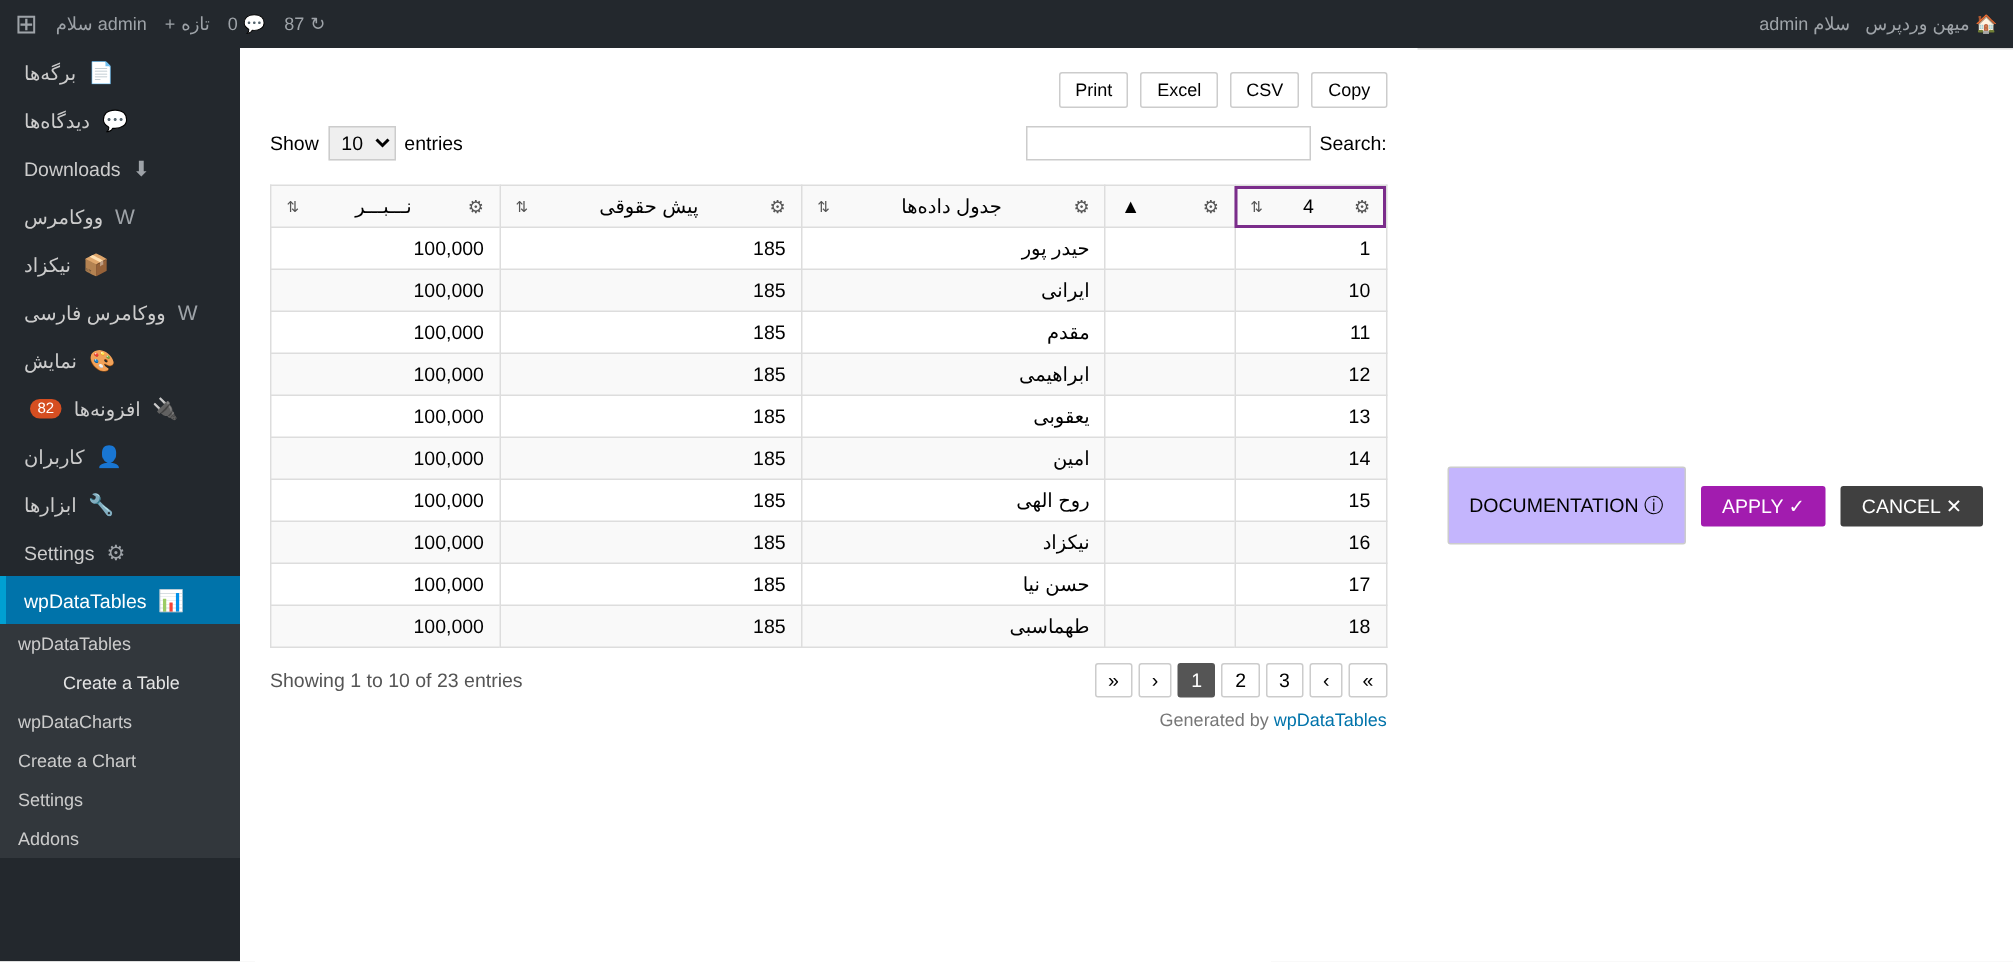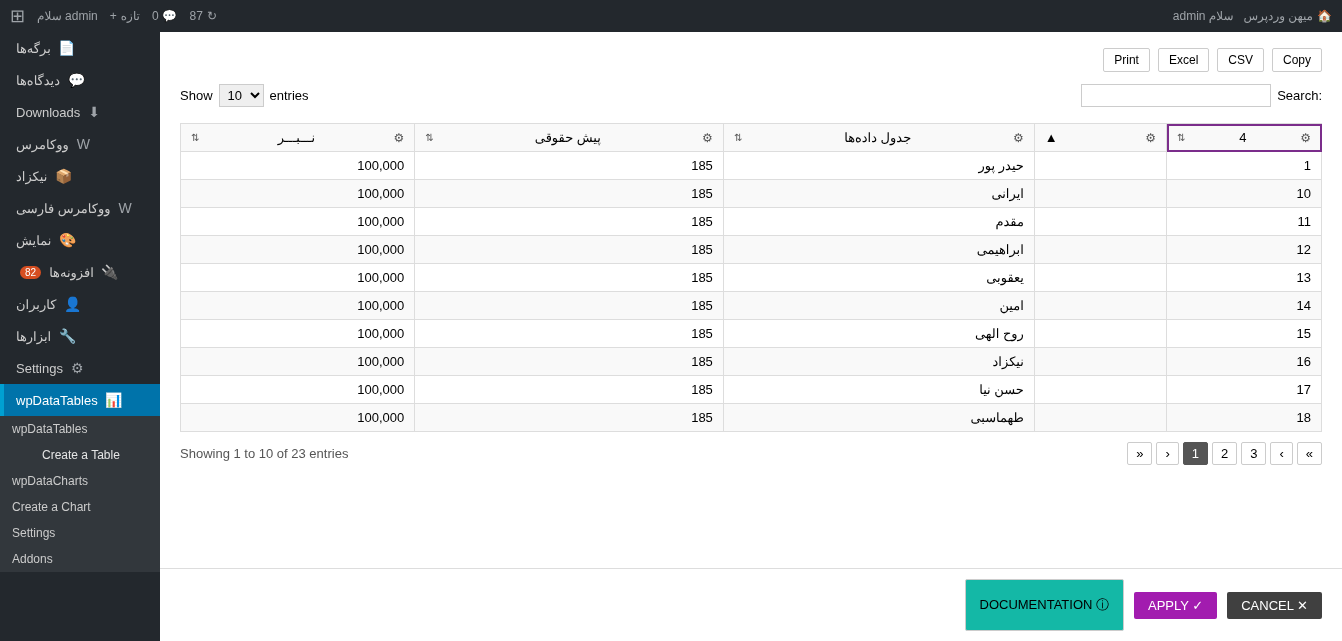--- a/index.html
+++ b/index.html
@@ -59,21 +59,21 @@
       justify-content: flex-end;
       padding: 6px 20px 6px 12px;
       cursor: pointer;
       font-size: 12px;
       color: #ccc;
       direction: rtl;
     }
     .sidebar-sub-item.active { color: #e5e5e5; font-weight: normal; margin-left: 30px; }
 
     
-    .content { flex: 1; overflow-y: auto; background: #fff; display: flex; flex-direction: column; }
+    .content { flex: 1; overflow-y: auto; background: #fff; display: flex; flex-direction: row; }
     .content-inner { padding: 16px 20px; flex: 1; }
 
     
     .table-toolbar { display: flex; justify-content: flex-end; align-items: center; gap: 8px; margin-bottom: 12px; }
     .toolbar-btn {
       background: #fff;
       border: 1px solid #ccc;
       padding: 4px 10px;
       cursor: pointer;
       font-size: 12px;
@@ -122,21 +122,21 @@
     .action-bar {
       background: #fff;
       border-top: 1px solid #ddd;
       padding: 10px 20px;
       display: flex;
       justify-content: flex-end;
       align-items: center;
       gap: 10px;
       flex-shrink: 0;
     }
-    .btn-doc { border: 1px solid #ccc; background: #14b8a6; padding: 16px 14px; cursor: pointer; font-size: 13px; border-radius: 2px; }
+    .btn-doc { border: 1px solid #ccc; background: #c4b5fd; padding: 16px 14px; cursor: pointer; font-size: 13px; border-radius: 2px; }
     .btn-apply { background: #a21caf; color: #fff; border: none; padding: 6px 14px; cursor: pointer; font-size: 13px; border-radius: 2px; display: flex; align-items: center; gap: 4px; }
     .btn-cancel { background: #404040; color: #fff; border: none; padding: 6px 14px; cursor: pointer; font-size: 13px; border-radius: 2px; display: flex; align-items: center; gap: 4px; }
   </style>
 </head>
 <body>
 
 <div class="admin-bar">
   <div class="admin-bar-left">
     <span class="wp-logo">⊞</span>
     <span class="admin-bar-item">سلام admin</span>
@@ -382,20 +382,24 @@
           <button class="page-btn">»</button>
           <button class="page-btn">›</button>
           <button class="page-btn">3</button>
           <button class="page-btn">2</button>
           <button class="page-btn active">1</button>
           <button class="page-btn">‹</button>
           <button class="page-btn">«</button>
         </div>
       </div>
 
+      <div class="generated-by">
+        <span>Generated by</span>
+        <a href="#">wpDataTables</a>
+      </div>
     </div>
 
     <div class="action-bar">
       <button class="btn-doc">DOCUMENTATION ⓘ</button>
       <button class="btn-apply">APPLY ✓</button>
       <button class="btn-cancel">CANCEL ✕</button>
     </div>
   </div>
 
 </div>

